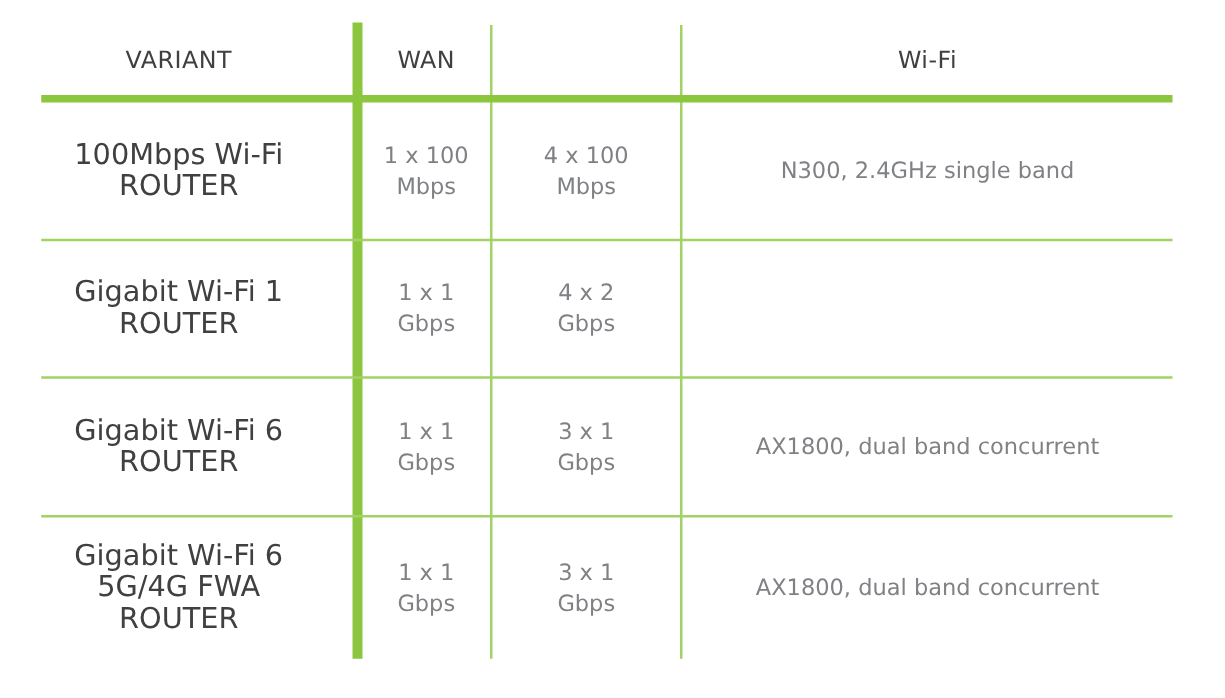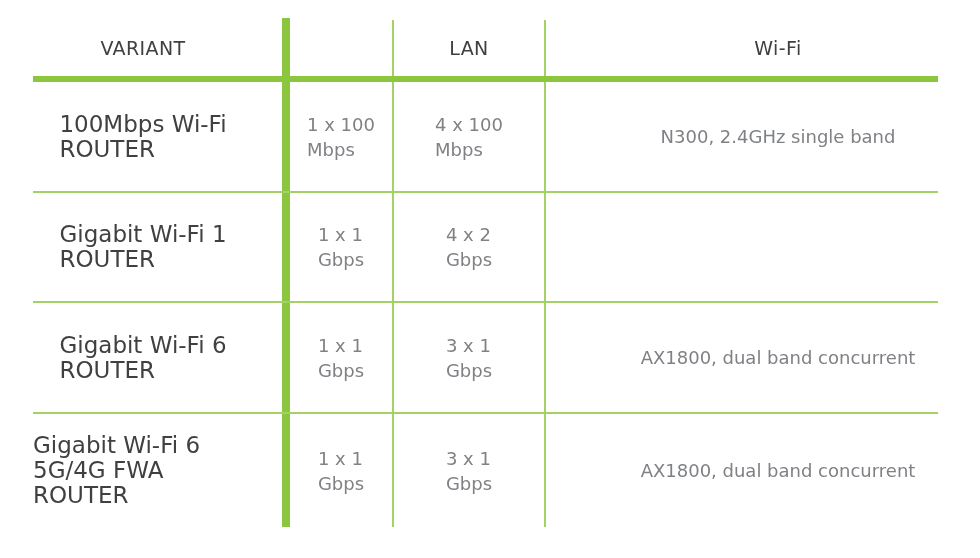--- a/index.html
+++ b/index.html
@@ -51,27 +51,28 @@
   }
   .hthin.h1 { top: 191px; }
   .hthin.h2 { top: 301px; }
   .hthin.h3 { top: 412px; }
   
   .cell {
     position: absolute;
     display: flex;
     align-items: center;
     justify-content: center;
+    text-align: center;
     white-space: pre-line;
     line-height: 25px;
   }
   .col-variant { left: 33px;  width: 220px; }
   .col-wan     { left: 290px; width: 102px; }
   .col-lan     { left: 394px; width: 150px; }
-  .col-wifi    { left: 546px; width: 392px; margin-left: 36px; }
+  .col-wifi    { left: 546px; width: 392px; }
   .row-head { top: 20px;  height: 56px; }
   .row-0    { top: 82px;  height: 109px; }
   .row-1    { top: 193px; height: 108px; }
   .row-2    { top: 303px; height: 109px; }
   .row-3    { top: 414px; height: 113px; }
   .head {
     font-size: 19px;
     color: var(--header-text);
     letter-spacing: 0.4px;
   }
@@ -91,21 +92,21 @@
 
   <div class="vbar"></div>
   <div class="vthin v1"></div>
   <div class="vthin v2"></div>
   <div class="hthick"></div>
   <div class="hthin h1"></div>
   <div class="hthin h2"></div>
   <div class="hthin h3"></div>
 
   <div class="cell head row-head col-variant">VARIANT</div>
-  <div class="cell head row-head col-lan">LAN</div>
+  <div class="cell head row-head col-wan">WAN</div>
   <div class="cell head row-head col-wifi">Wi-Fi</div>
 
   <div class="cell variant row-0 col-variant">100Mbps Wi-Fi
 ROUTER</div>
   <div class="cell val row-0 col-wan">1 x 100
 Mbps</div>
   <div class="cell val row-0 col-lan">4 x 100
 Mbps</div>
   <div class="cell val row-0 col-wifi">N300, 2.4GHz single band</div>
 

